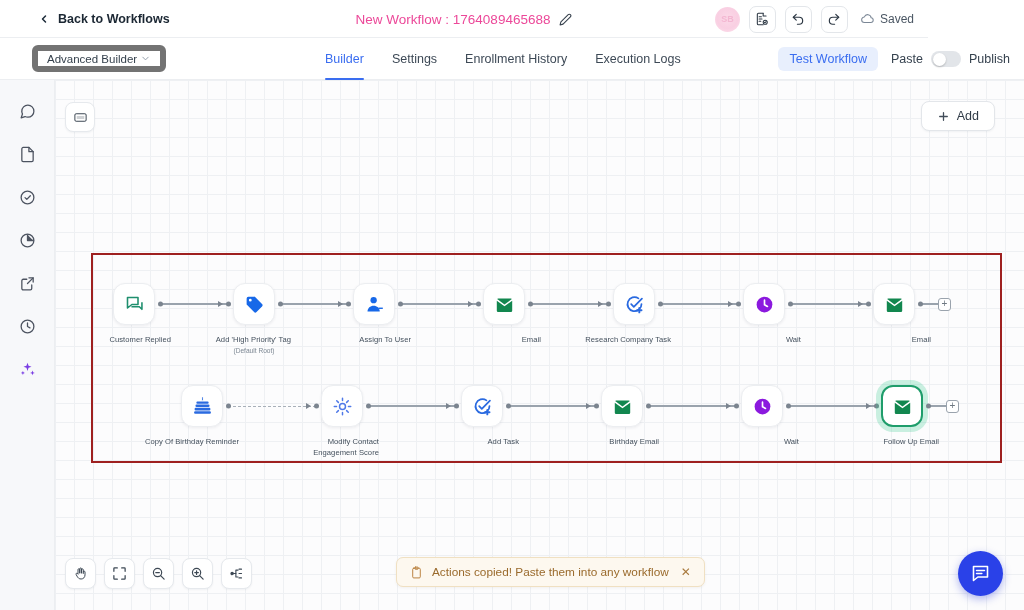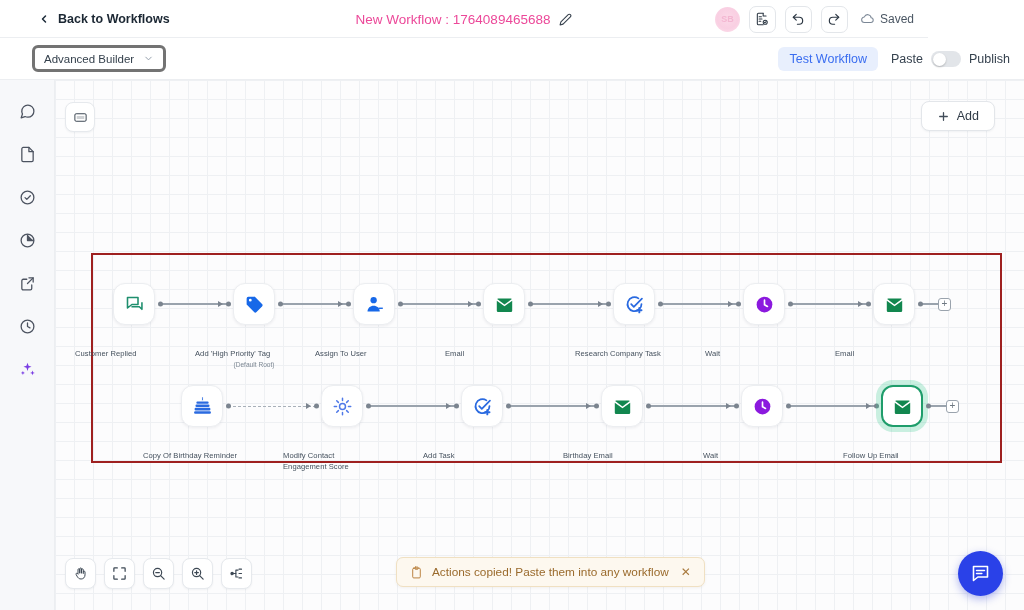--- a/index.html
+++ b/index.html
@@ -54,21 +54,21 @@
   .saved svg { width: 14px; height: 14px; color: #7b8796; }
 
   
   .tabsbar {
     position: absolute; top: 38px; left: 0; width: 1024px; height: 42px;
     background: #fff; border-bottom: 1px solid #eceef1;
     display: flex; align-items: center;
   }
   .builder-select {
     margin-left: 32px; width: 134px; height: 27px;
-    border: 3px solid #737373; border-radius: 6px; background: #fff;
+    border: 6px solid #737373; border-radius: 6px; background: #fff;
     display: flex; align-items: center; justify-content: space-between;
     padding: 0 9px; cursor: pointer;
   }
   .builder-select span { font-size: 11.5px; color: #333f4b; }
   .builder-select svg { width: 11px; height: 11px; color: #8c98a5; }
 
   .tabs { position: absolute; left: 325px; top: 0; height: 42px; display: flex; align-items: center; gap: 28px; }
   .tab { font-size: 12.5px; color: #3d4956; cursor: pointer; height: 42px; display:flex; align-items:center; position: relative; }
   .tab.active { color: #3a6df0; font-weight: 500; }
   .tab.active::after {
@@ -146,21 +146,21 @@
     width: 42px; height: 42px; border-radius: 12px; background: #fff;
     border: 1px solid #eceef1; box-shadow: 0 1px 3px rgba(25,35,60,.07);
     display: flex; align-items: center; justify-content: center; cursor: pointer;
   }
   .node-box svg { width: 21px; height: 21px; }
   .node-wrap.selected .node-box {
     border: 2px solid #1f9d6b;
     box-shadow: 0 0 0 5px rgba(46,200,140,.25);
   }
   .node-label {
-    margin-top: 24px; font-size: 7.6px; color: #44505d; text-align: left;
+    margin-top: 10px; font-size: 7.6px; color: #44505d; text-align: right;
     line-height: 1.42; width: 96px; margin-left: -22px; letter-spacing: .05px;
   }
   .node-sub { font-size: 6.6px; color: #7c8793; text-align: center; line-height: 1.4; }
 
   
   .conn { position: relative; height: 42px; display: flex; align-items: center; }
   .conn .line { height: 1.2px; background: #9aa3ad; width: 100%; }
   .conn.dashed .line {
     background: none;
     border-top: 1.4px dashed #a8b0b9; height: 0;
@@ -262,20 +262,26 @@
   </div>
 
   <div class="tabsbar">
     <div class="builder-select">
       <span>Advanced Builder</span>
       <svg viewBox="0 0 24 24" fill="none" stroke="currentColor" stroke-width="2" stroke-linecap="round" stroke-linejoin="round">
           <polyline points="6 9 12 15 18 9"></polyline>
         </svg>
     </div>
 
+    <div class="tabs">
+      <div class="tab active">Builder</div>
+      <div class="tab">Settings</div>
+      <div class="tab">Enrollment History</div>
+      <div class="tab">Execution Logs</div>
+    </div>
 
     <div class="tabs-right">
       <div class="test-wf">Test Workflow</div>
       <div class="pub-group">
         <span class="pub-label">Paste</span>
         <div class="toggle">
             <div class="knob"></div>
           </div>
         <span class="pub-label">Publish</span>
       </div>

